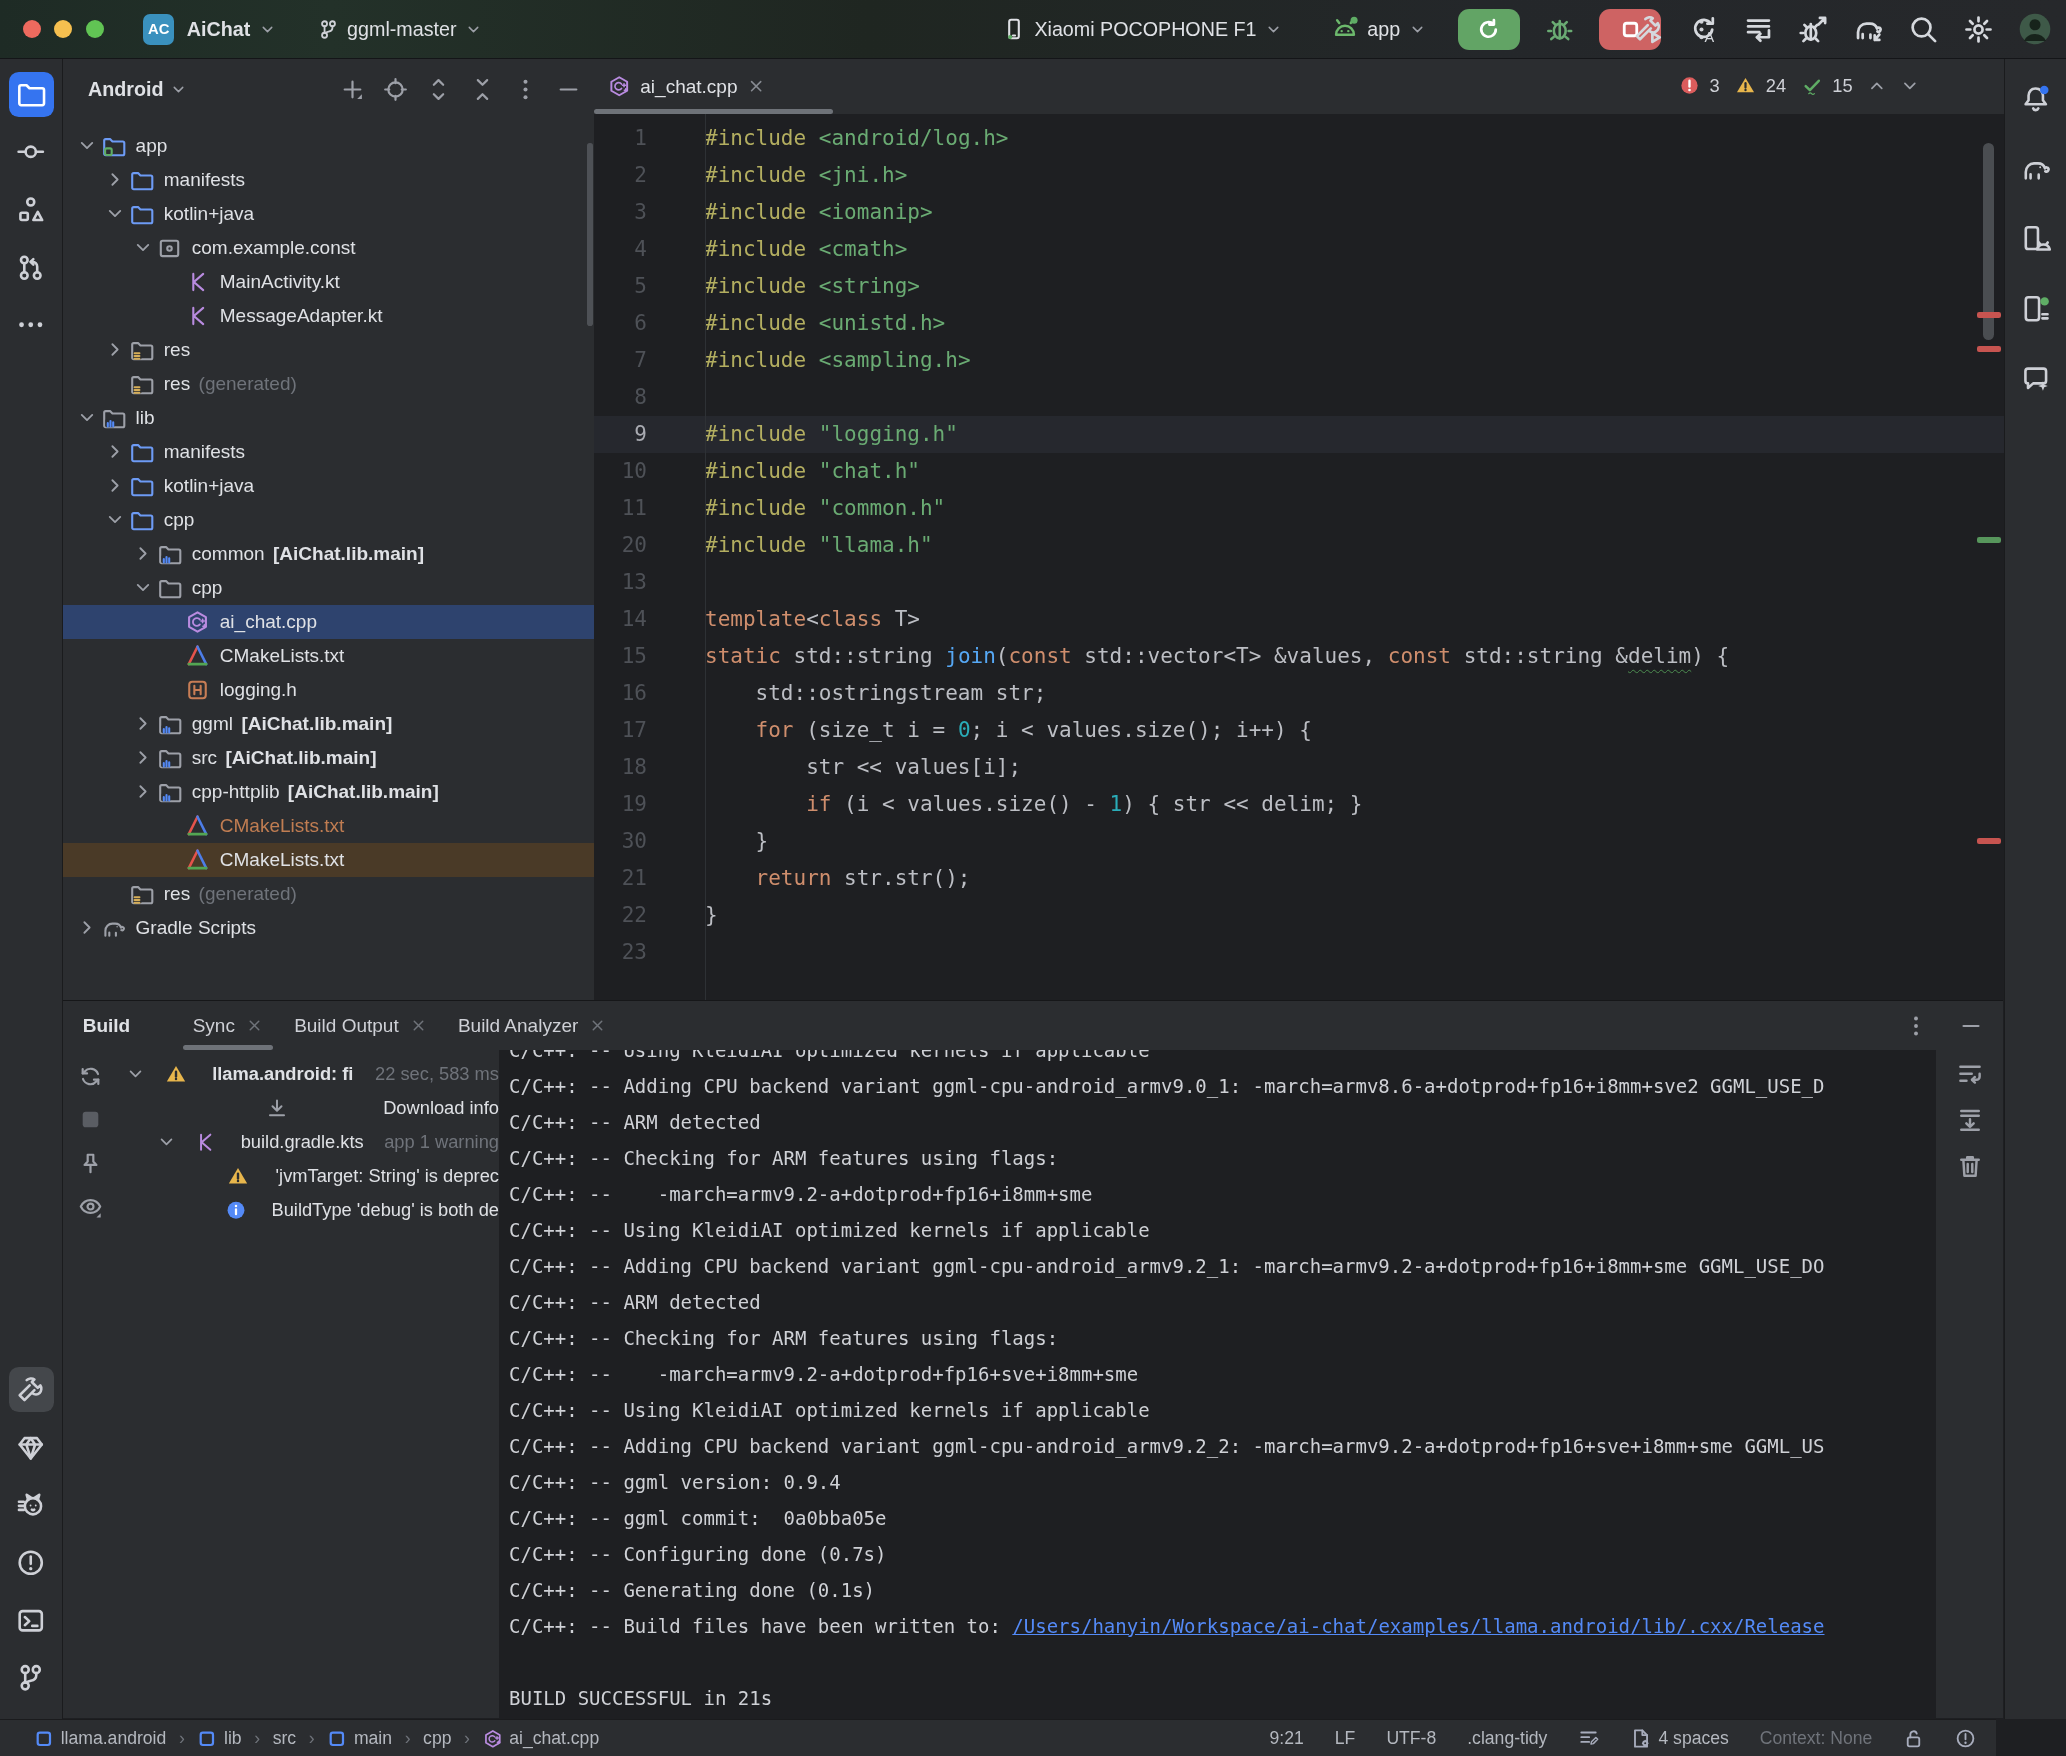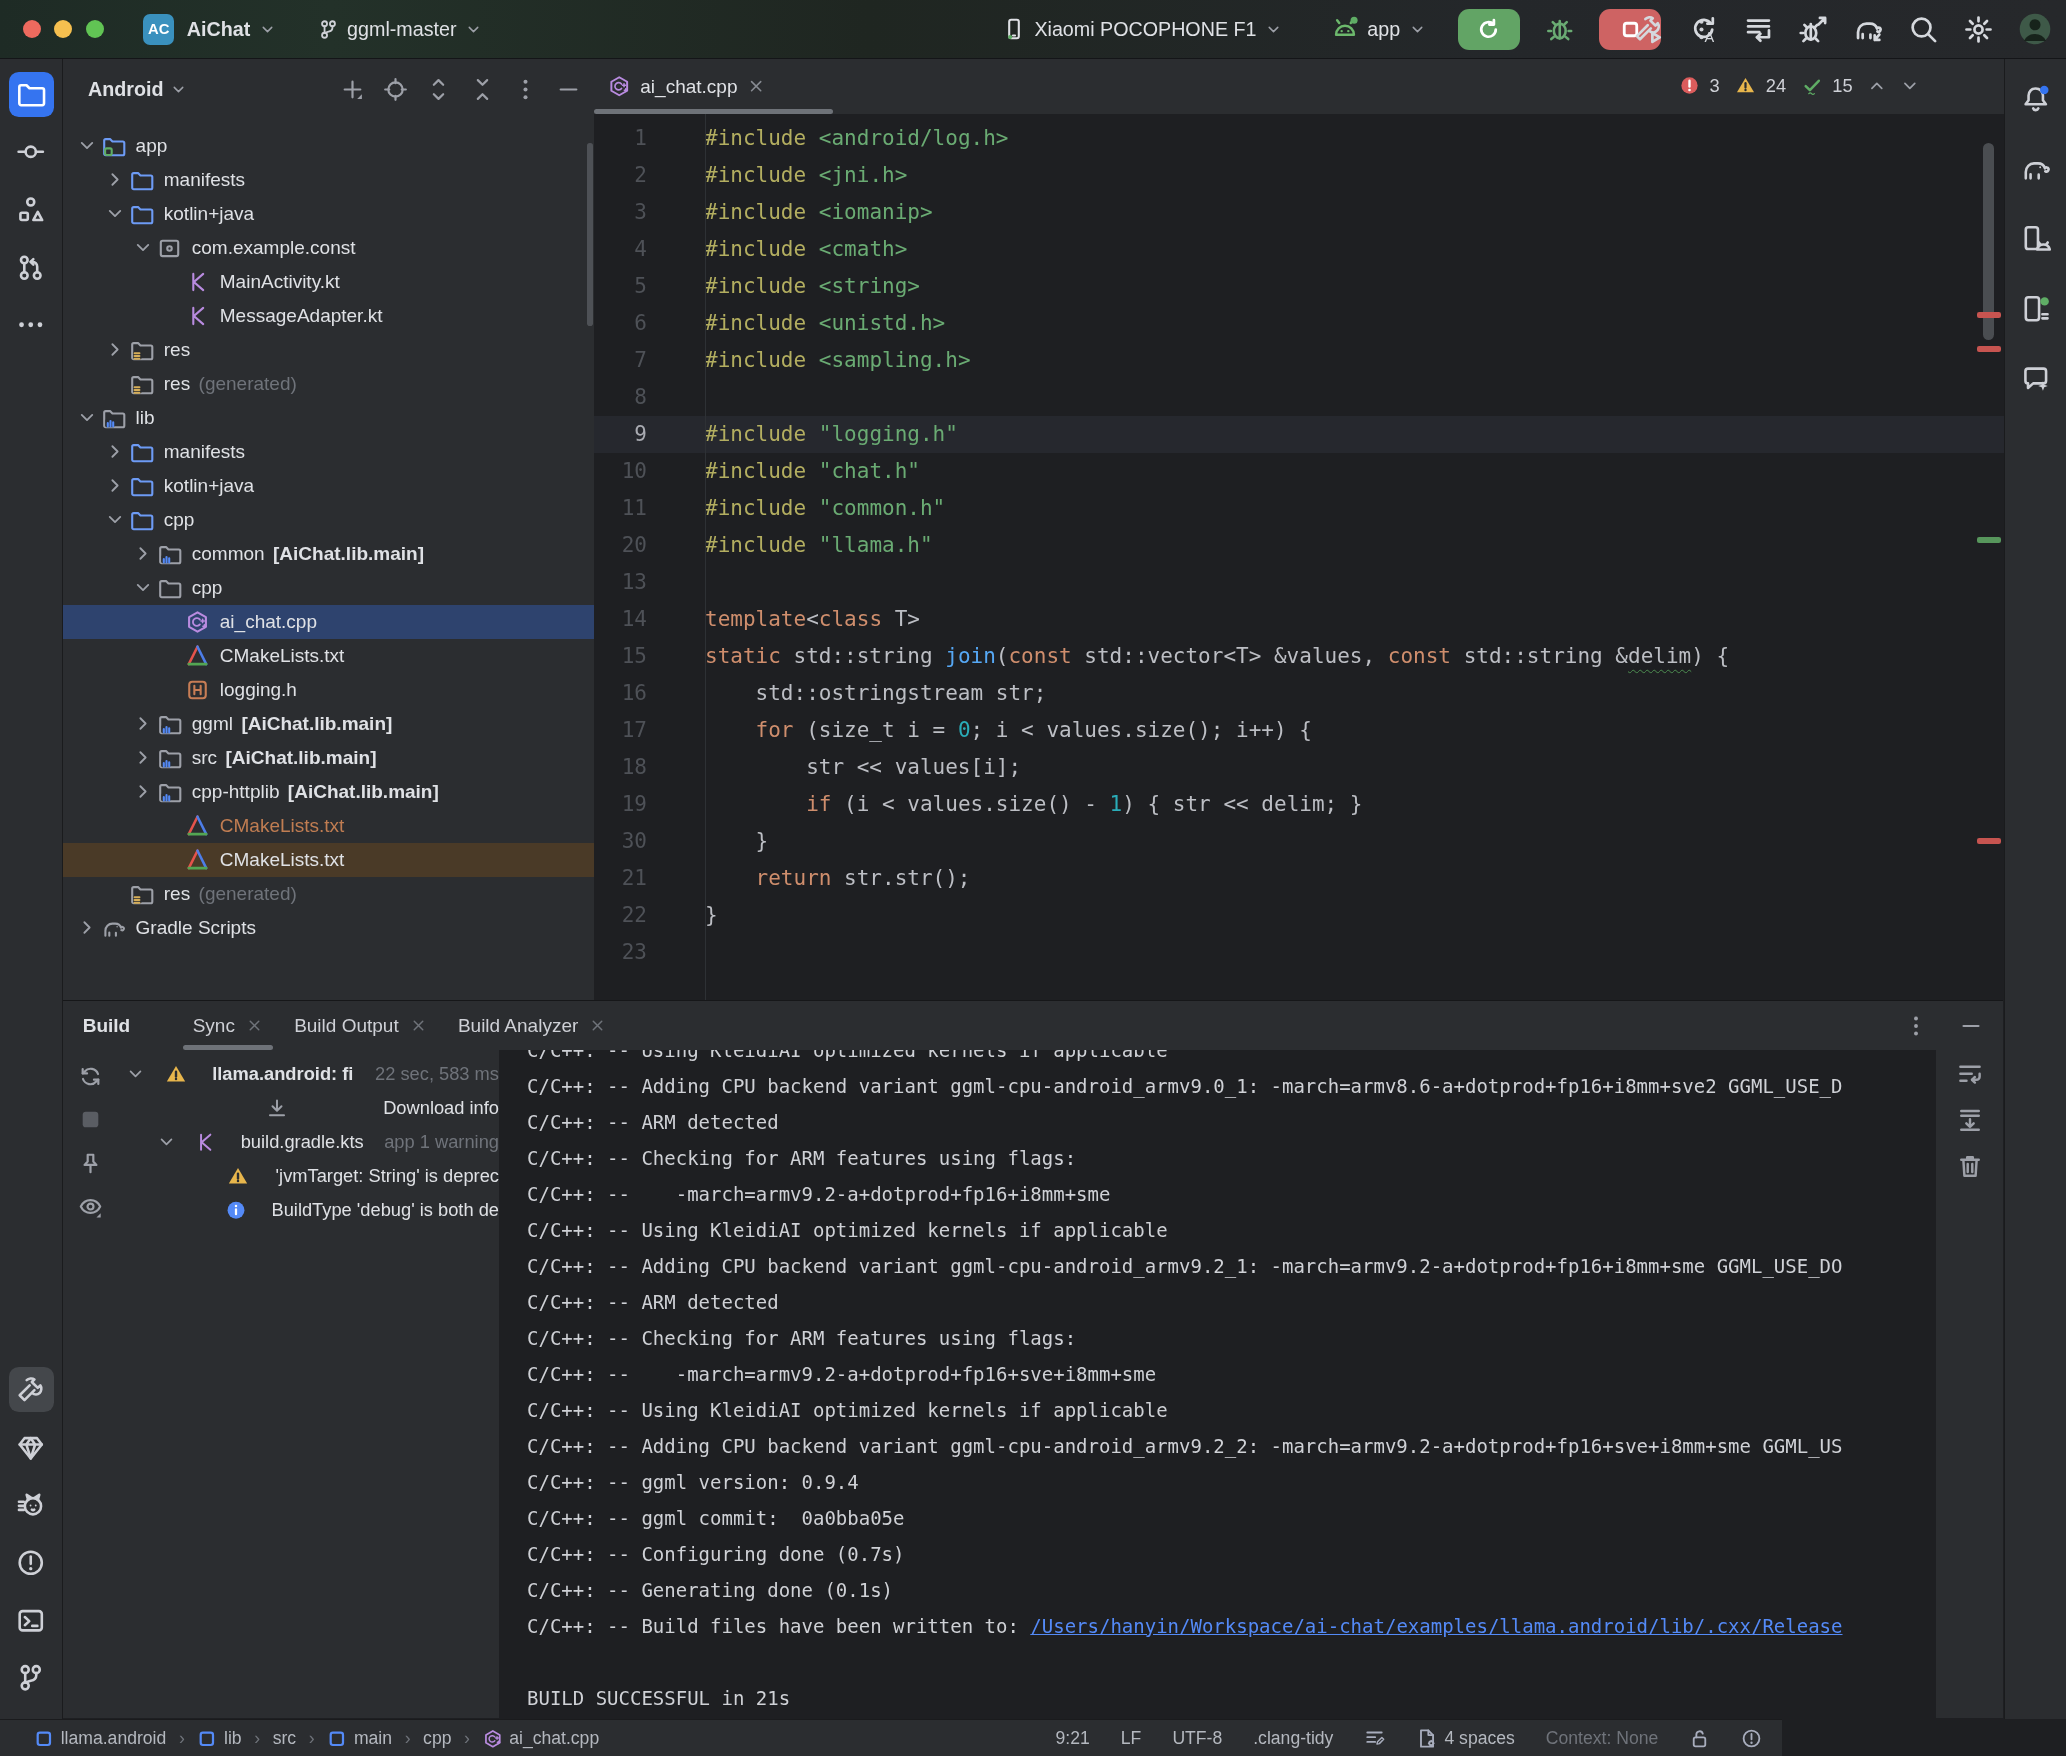--- a/index.html
+++ b/index.html
@@ -107,30 +107,30 @@
     flex-direction:column; align-items:center; padding-top:14px; gap:18.3px; color:#9DA0A8; }
   .btoolbar .ic { width:25px; height:25px; }
   .btree { position:absolute; left:55px; top:7px; width:381px; bottom:0; font-size:18.3px; overflow:hidden; }
   .brow { height:34px; display:flex; align-items:center; white-space:nowrap; overflow:hidden;justify-content:space-between; }
   .brow .arr { width:27px; height:19.7px; color:#9DA0A8; flex:none; }
   .brow .ti { width:24px; height:22.5px; margin-right:9.8px; flex:none; }
   .bp-b { font-weight:bold; }
   .bp-dim { color:#6F737A; margin-left:7px; }
   .console { position:absolute; left:436px; right:67px; top:0; bottom:0; background:#1E1F22;
     overflow:hidden; font-family:"DejaVu Sans Mono", monospace; font-size:19px; color:#CFD1D6;
-    padding-left:28px; }
+    padding-left:10px; }
   .console-lines { margin-top:-18.3px; }
   .lline { height:36px; line-height:36px; white-space:pre; }
   .lline a { color:#548AF7; text-decoration:underline; }
   .crail { position:absolute; right:0; top:0; bottom:0; width:67px; background:#2B2D30;
     display:flex; flex-direction:column; align-items:center; padding-top:9.8px; gap:18.3px; color:#9DA0A8; }
   .crail .ic { width:28px; height:28px; }
 
   
-  .statusbar { position:absolute; left:0; top:1719px; width:1782px; height:38px; background:#2B2D30;
+  .statusbar { position:absolute; left:0; top:1719px; width:1996px; height:38px; background:#2B2D30;
     border-top:1.4px solid #1A1B1D; display:flex; align-items:center; font-size:17.6px; color:#B4B8BF;
     padding:0 19.7px 0 34px;gap:36px; }
   .crumbs { display:flex; align-items:center; gap:9.8px; }
   .crumb { display:flex; align-items:center; gap:7px; }
   .crumb .ic { width:19.7px; height:19.7px; }
   .csep { color:#6F737A; margin:0 2.8px; }
   .sb-right { margin-left:auto; display:flex; align-items:center; gap:31px; }
   .sb-it { display:flex; align-items:center; gap:7px; }
   .sb-it .ic { width:21px; height:21px; color:#A8ADBD; }
   .sb-dim { color:#6F737A; }

